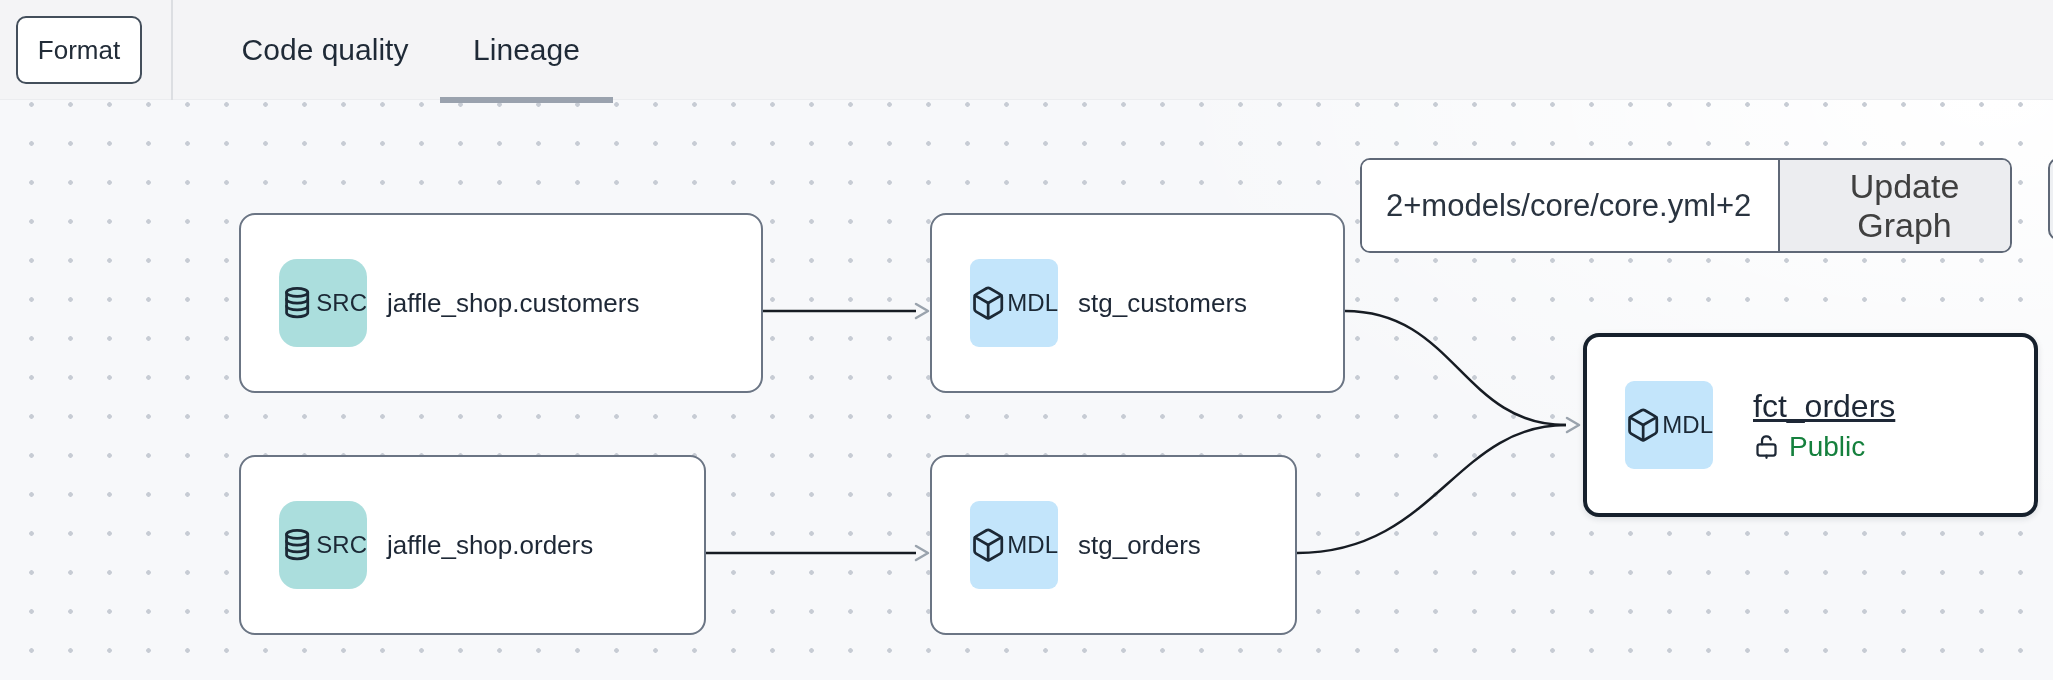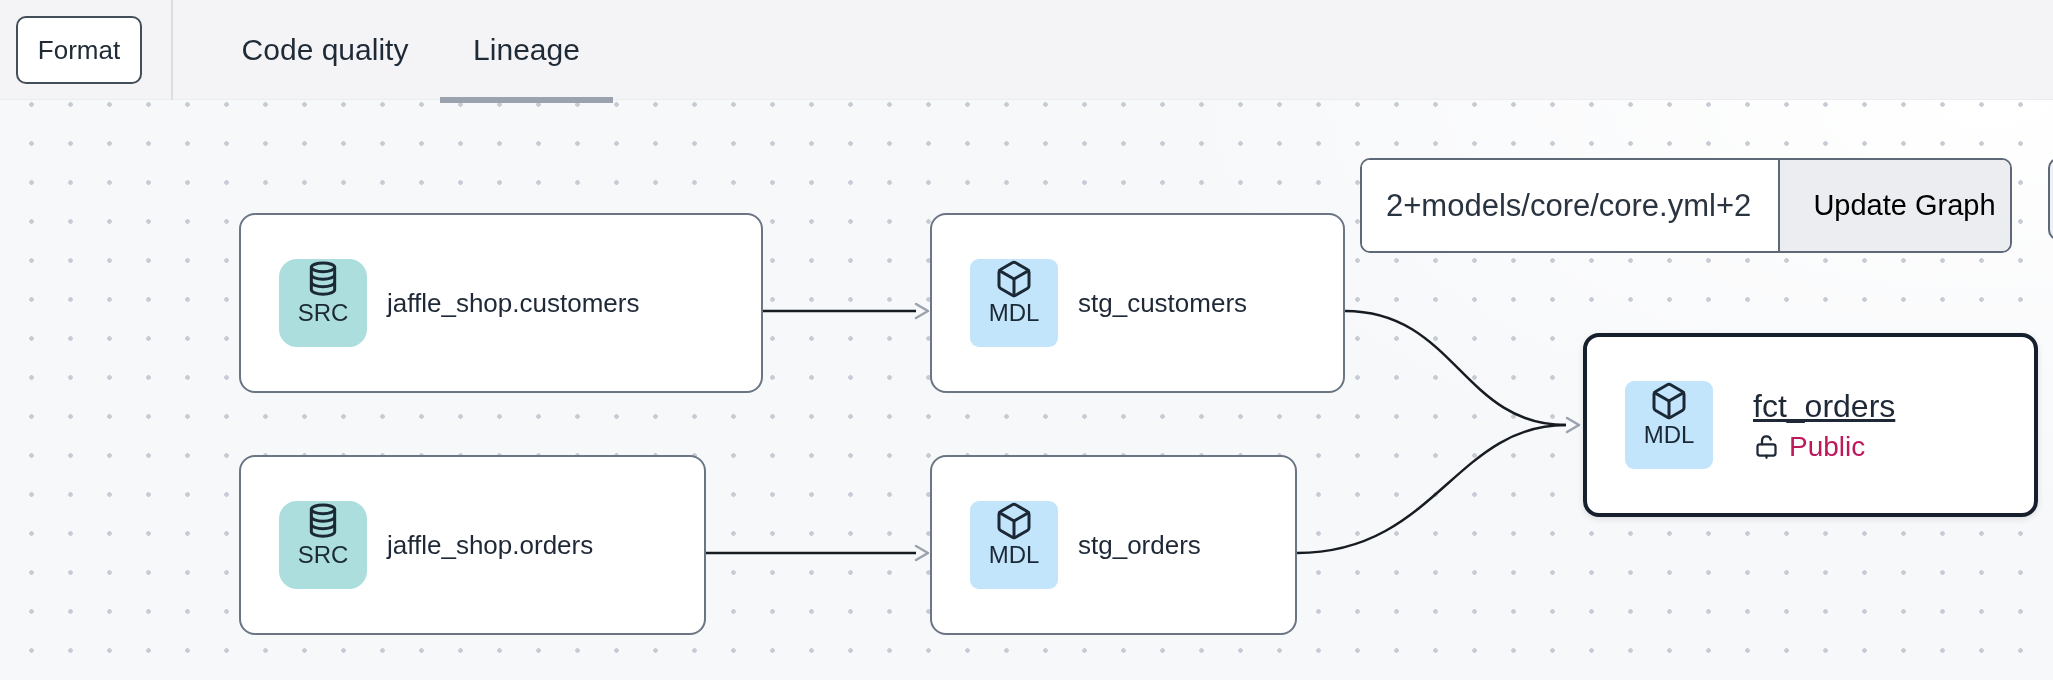--- a/index.html
+++ b/index.html
@@ -31,46 +31,46 @@
     background-position: 12px 24px, 0 0;
     background-color:#f7f8fa; }
 
   .edges { position:absolute; left:0; top:0; pointer-events:none; }
 
   
   .node { position:absolute; background:#ffffff; border:2px solid #6b7584; border-radius:16px;
     display:flex; align-items:center; padding-left:38px; cursor:pointer; }
   .node.selected { border:4px solid #16202c; box-shadow:0 2px 6px rgba(22,32,44,.12); }
   .badge { width:88px; height:88px; border-radius:18px; flex:0 0 auto;
-    display:flex; flex-direction:column; align-items:center; justify-content:flex-start; gap:1px; }
+    display:flex; align-items:center; justify-content:flex-start; gap:1px; }
   .badge.src { background:#abdedd; }
   .badge.mdl { background:#c3e5fb;border-radius:9px; }
   .badge svg { display:block; }
   .badge-label { font-size:24px; font-weight:500; color:#1b2835; line-height:1.05; }
   .node-title { font-size:26px; color:#1e2836; margin-left:20px; white-space:nowrap; }
   .node-body { margin-left:40px; display:flex; flex-direction:column; gap:6px; }
   .node-body .node-title { margin-left:0; font-size:32px;text-decoration:underline; }
-  .node-sub { display:flex; align-items:center; gap:9px; font-size:28px; color:#be185d; }
+  .node-sub { display:flex; align-items:center; gap:9px; font-size:28px; color:#15803d; }
   .node-sub svg { display:block; }
 
   
   .n-src-customers { left:239px; top:113px; width:524px; height:180px; }
   .n-stg-customers { left:930px; top:113px; width:415px; height:180px; }
   .n-src-orders    { left:239px; top:355px; width:467px; height:180px; }
   .n-stg-orders    { left:930px; top:355px; width:367px; height:180px; }
   .n-fct-orders    { left:1583px; top:233px; width:455px; height:184px; }
 
   
   .selector-bar { position:absolute; left:1360px; top:58px; width:652px; height:95px;
     border:2px solid #5f6877; border-radius:10px; display:flex; overflow:hidden;
     background:#ffffff; }
   .selector-input { flex:1 1 auto; border:none; outline:none; background:#ffffff;
     font-family:inherit; font-size:31px; color:#2a3440; padding:0 24px; min-width:0; }
   .update-btn { flex:0 0 232px; border:none; border-left:2px solid #5f6877;
-    background:rgba(233,235,238,0.88); font-family:inherit; font-size:29px; color:#000000;
+    background:rgba(233,235,238,0.88); font-family:inherit; font-size:34px; color:#404040;
     display:flex; align-items:center; justify-content:center; cursor:pointer;padding-left:19px; }
   .partial-btn { position:absolute; left:2048px; top:58px; width:30px; height:82px;
     border:2px solid #5f6877; border-radius:10px; background:#eef0f3; }
 </style>
 </head>
 <body>
 
 <div id="app">
 
   <div class="topbar">

